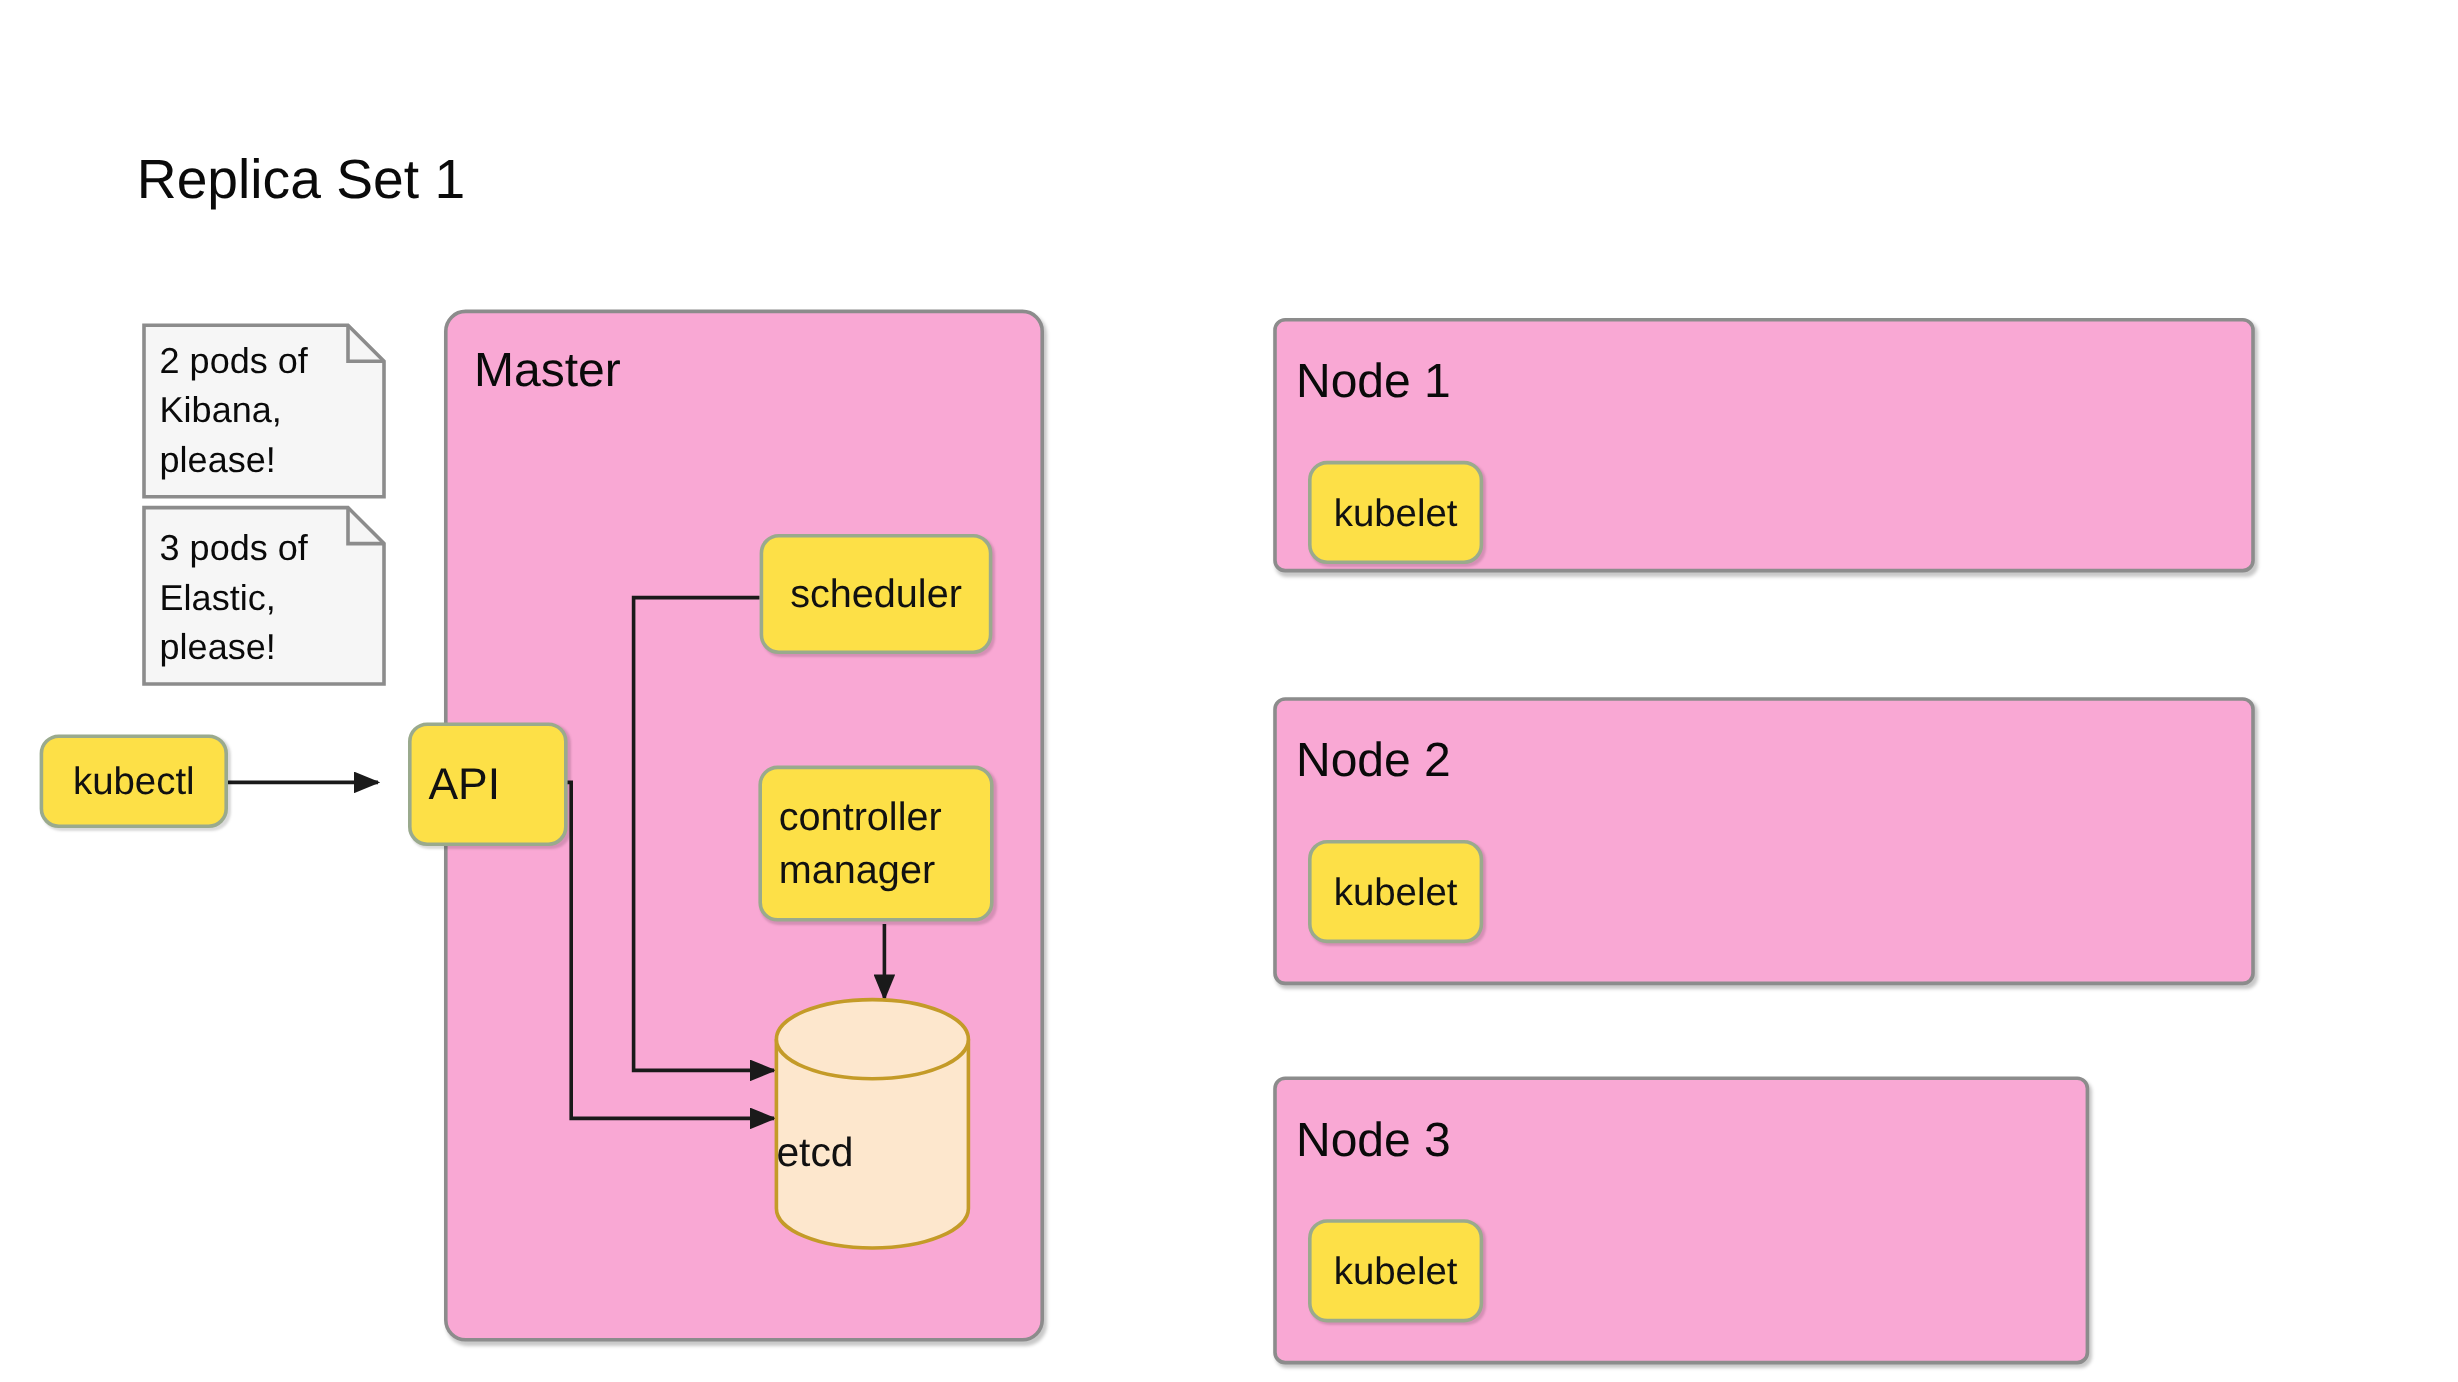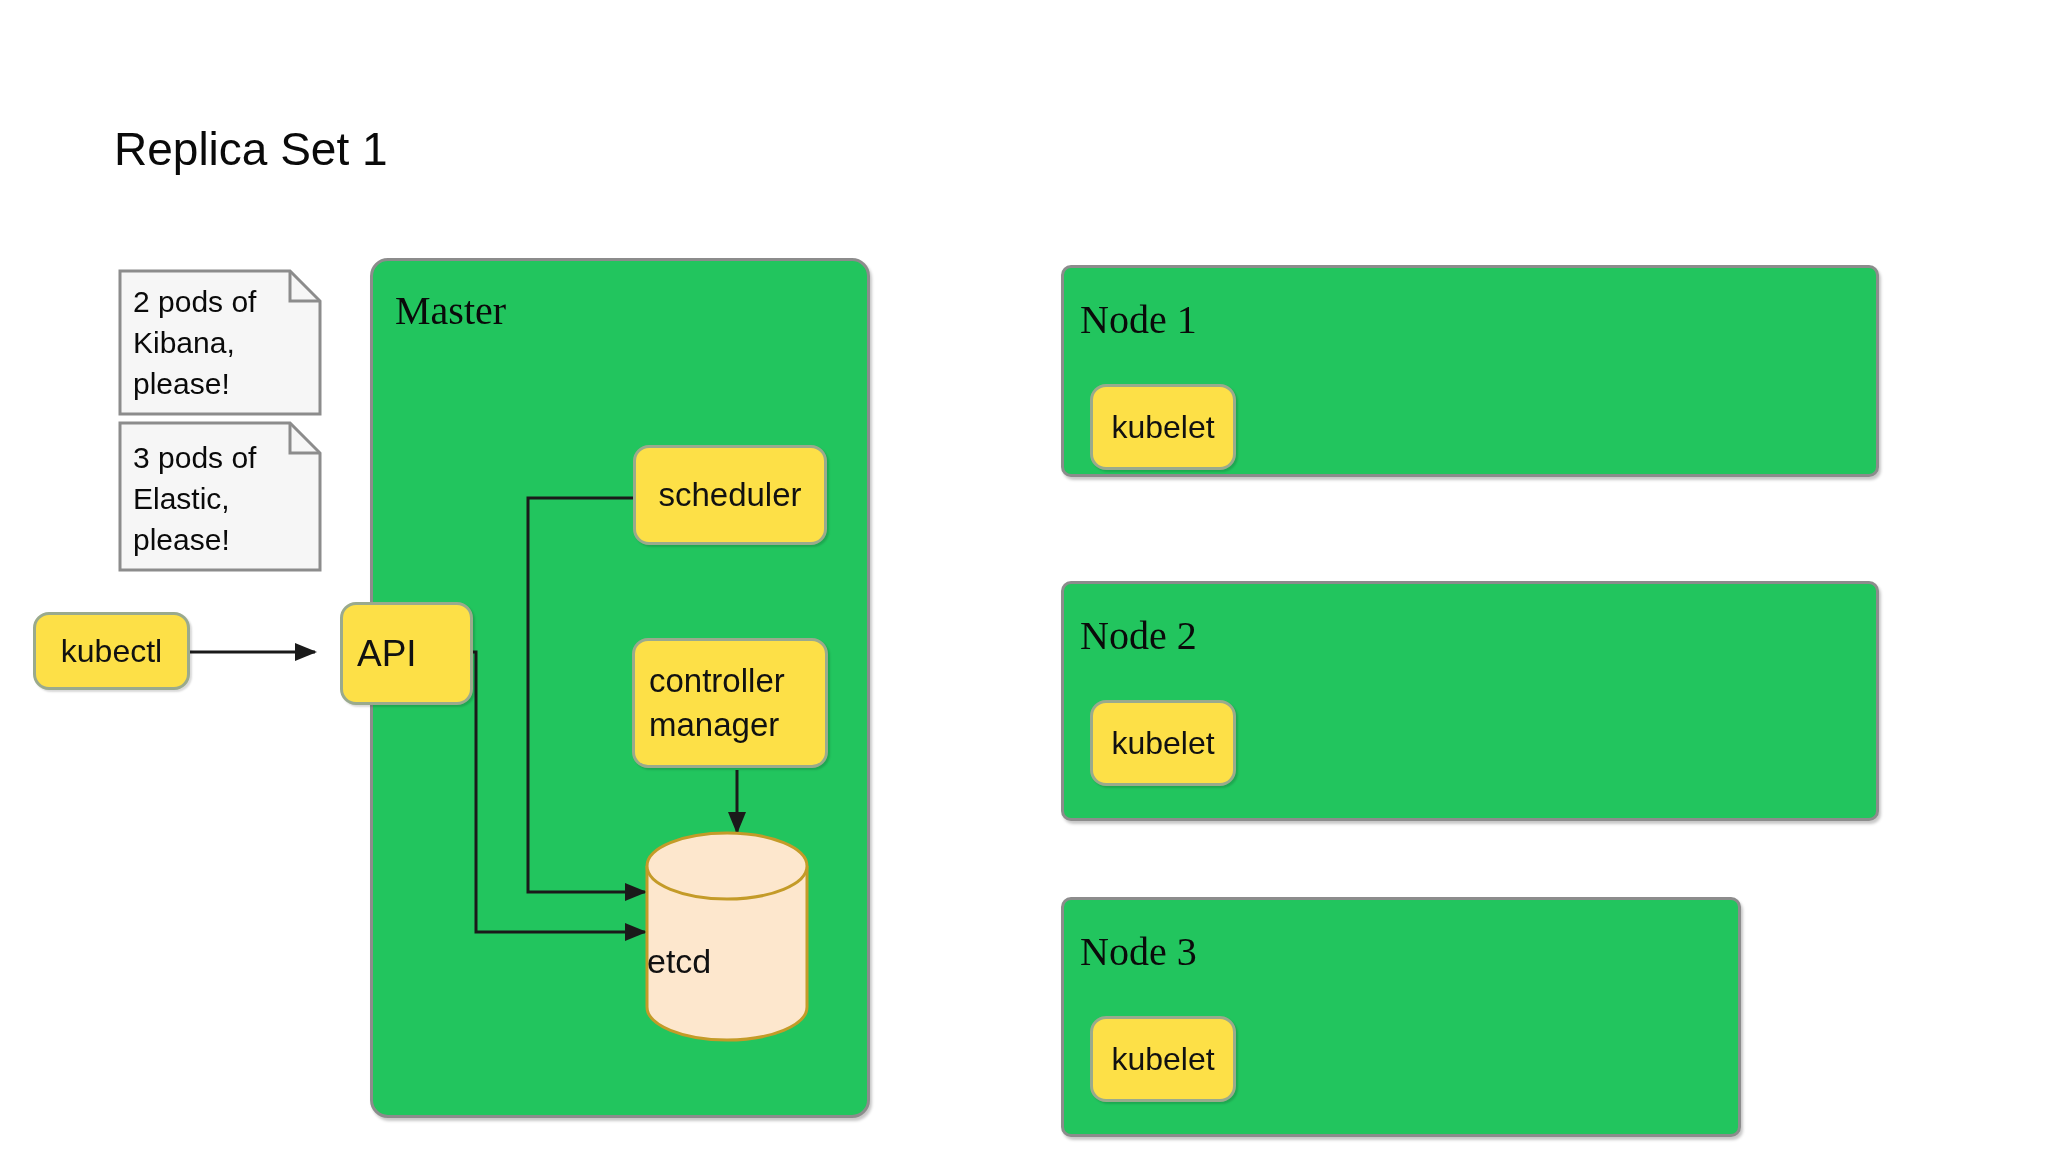--- a/index.html
+++ b/index.html
@@ -1,20 +1,20 @@
 <!DOCTYPE html>
 <html><head>
 <meta charset="utf-8">
 <style>
   html,body{margin:0;padding:0;background:#ffffff;}
   .canvas{position:relative;width:2048px;height:1152px;background:#ffffff;overflow:hidden;
           font-family:"Liberation Sans", sans-serif;color:#0b0b0b;}
   .title{position:absolute;left:90px;top:122px;font-size:46px;color:#0a0a0a;white-space:nowrap;margin-left:24px;}
-  .container{position:absolute;background:#22c55e;border:3px solid #8c8c8c;
-             box-shadow:2px 3px 3px rgba(0,0,0,0.22);box-sizing:border-box;font-family:Liberation Serif, serif;}
+  .container{position:absolute;background:#f9a8d4;border:3px solid #8c8c8c;
+             box-shadow:2px 3px 3px rgba(0,0,0,0.22);box-sizing:border-box;}
   .master{border-radius:18px;}
   .node{border-radius:10px;}
   .container-label{position:absolute;left:22px;top:26px;font-size:40px;color:#0a0a0a;white-space:nowrap;}
   .greenbox{position:absolute;background:#fde047;border:3px solid #9aaa8d;border-radius:16px;
             box-shadow:2px 2px 2px rgba(0,0,0,0.15);box-sizing:border-box;
             display:flex;align-items:center;justify-content:center;
             font-size:33px;color:#111;}
   .greenbox.left-text{justify-content:flex-start;padding-left:14px;}
   .multiline{white-space:pre-line;line-height:1.32;}
   .note-text{position:absolute;font-size:30px;line-height:1.37;white-space:pre-line;color:#0a0a0a;}

